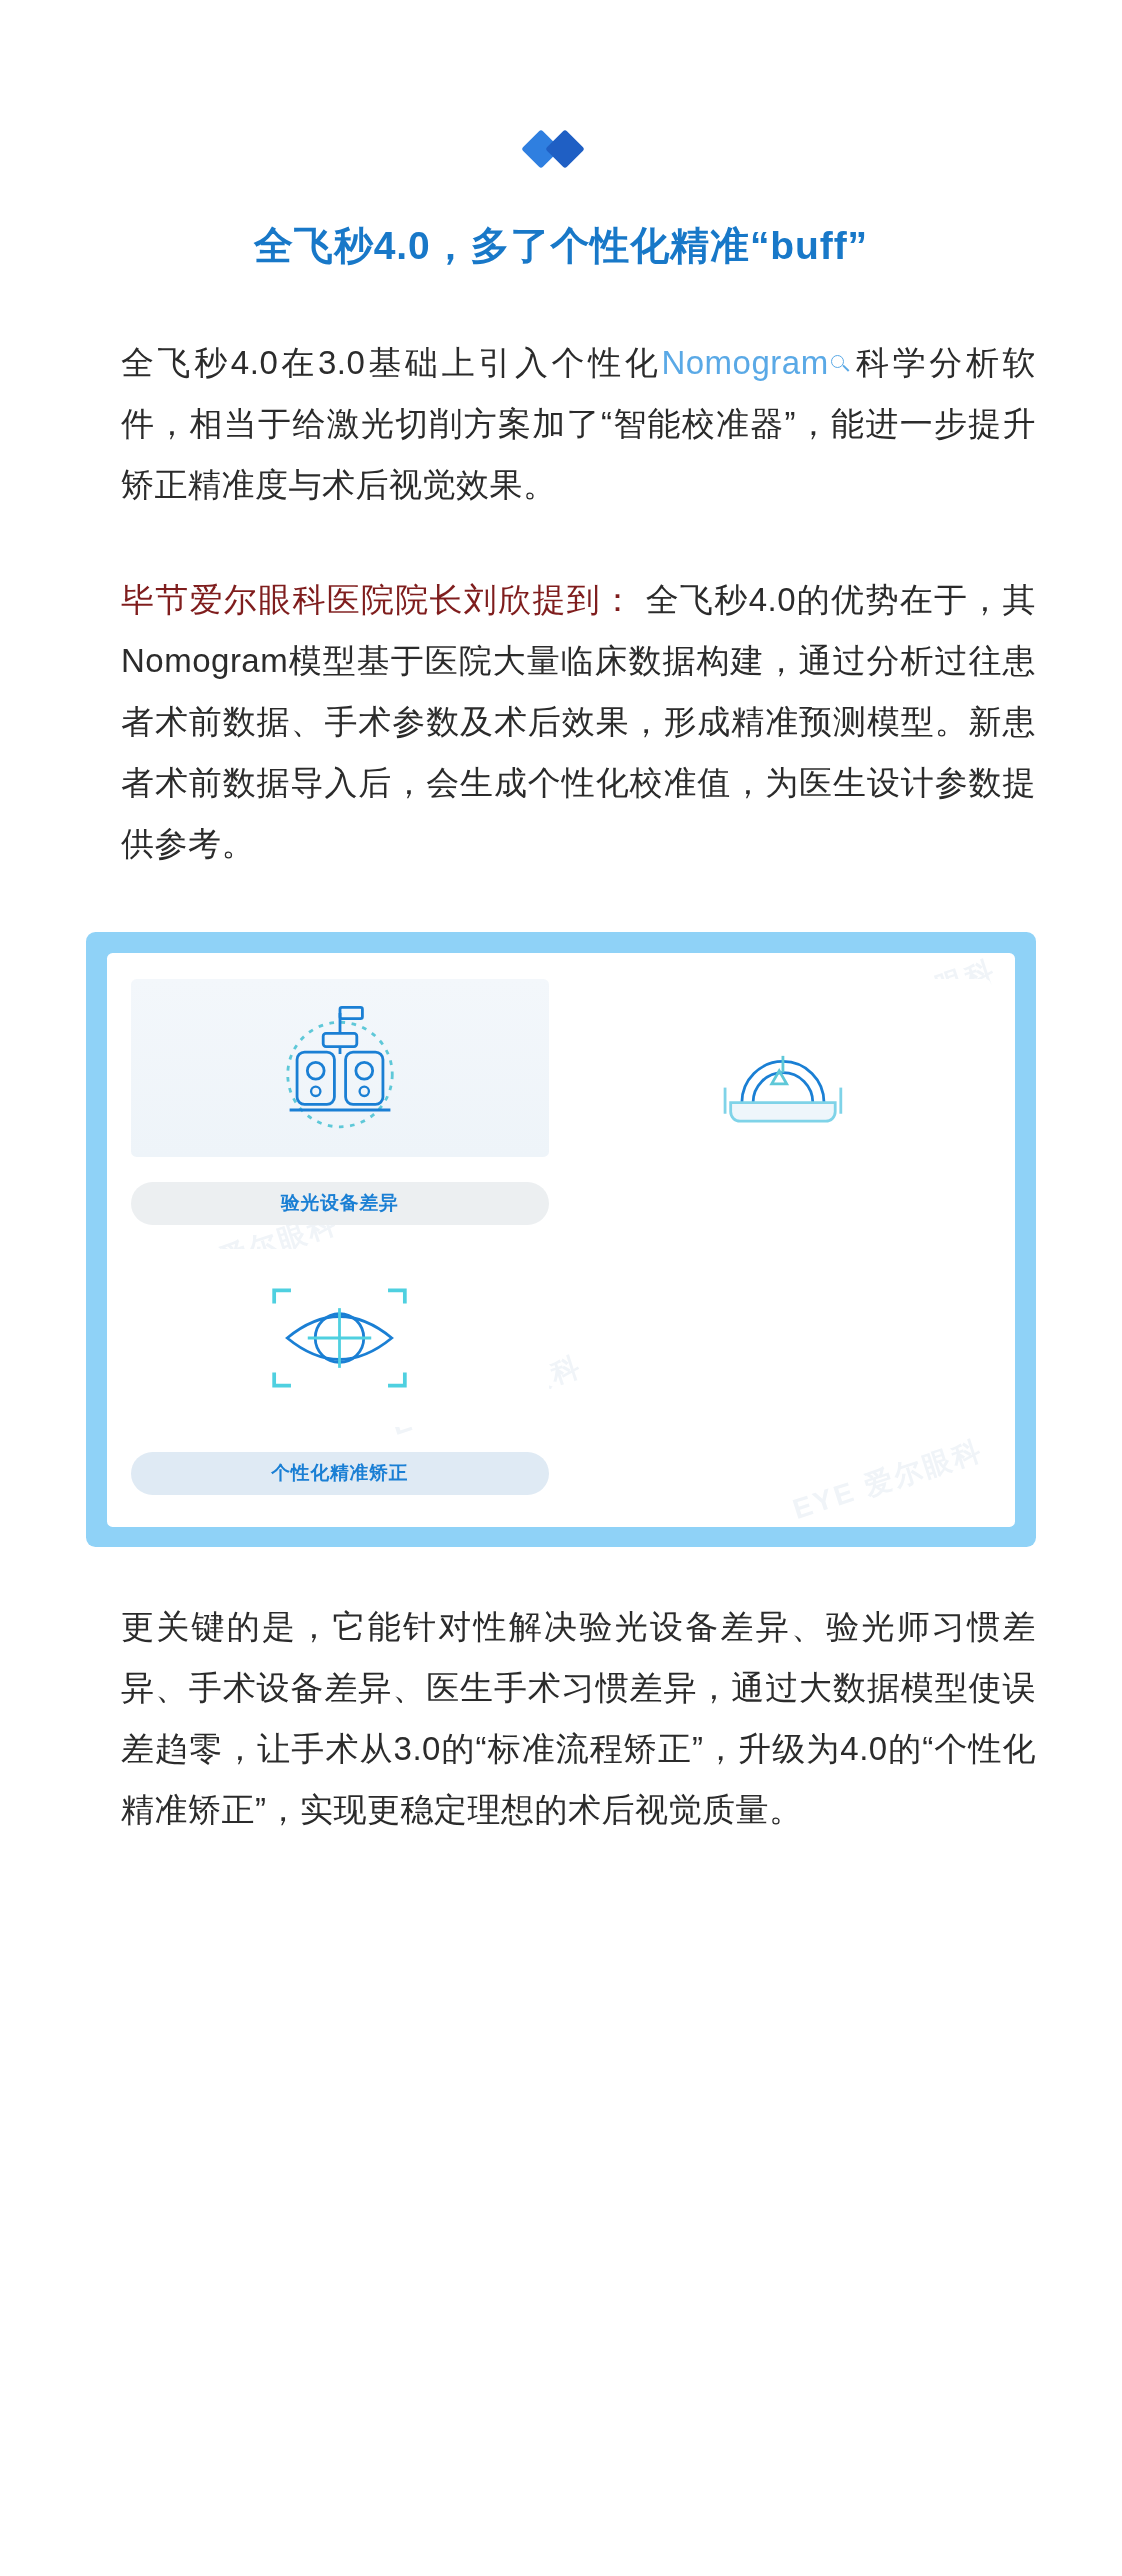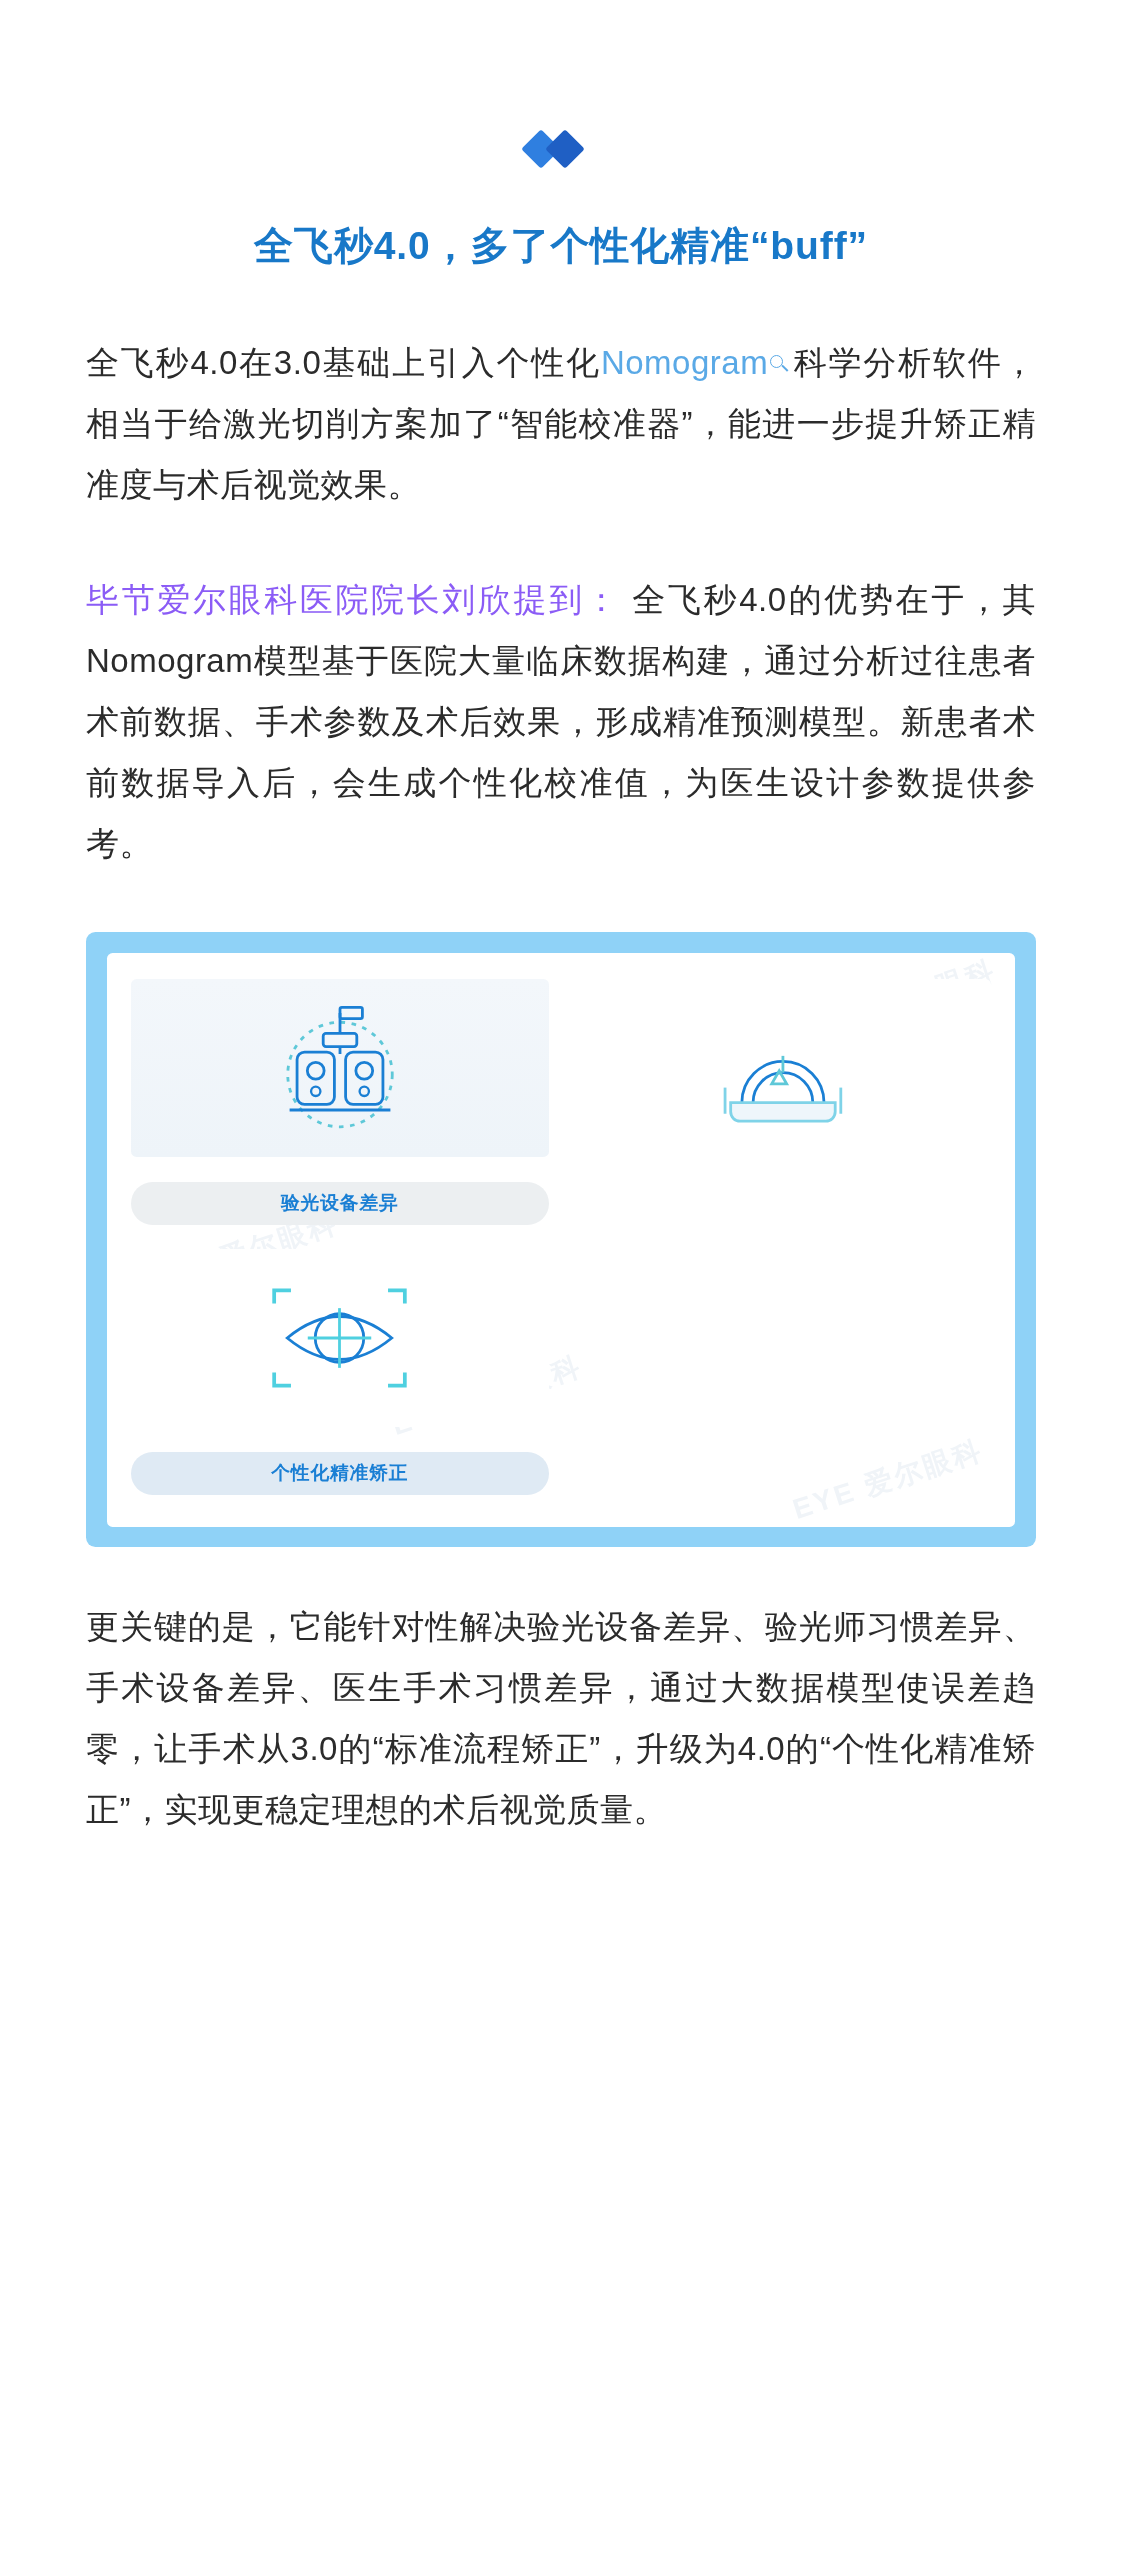--- a/index.html
+++ b/index.html
@@ -65,29 +65,30 @@
   }
 
   
   .para {
     margin-top: 54px;
     font-size: 33px;
     line-height: 1.85;
     letter-spacing: 0.5px;
     color: #2b2b2b;
     text-align: justify;
+    margin-left: 35px;
   }
   .para.first {
     margin-top: 60px;
   }
   .link {
     color: #5aa9e6;
   }
   .lead {
-    color: #8b5cf6;
+    color: #7f1d1d;
   }
   .search-ico {
     display: inline-block;
     width: 22.4px;
     height: 22.4px;
     position: relative;
     vertical-align: -1.9px;
     margin: 0 1.9px 0 0;
   }
   .search-ico::before {

